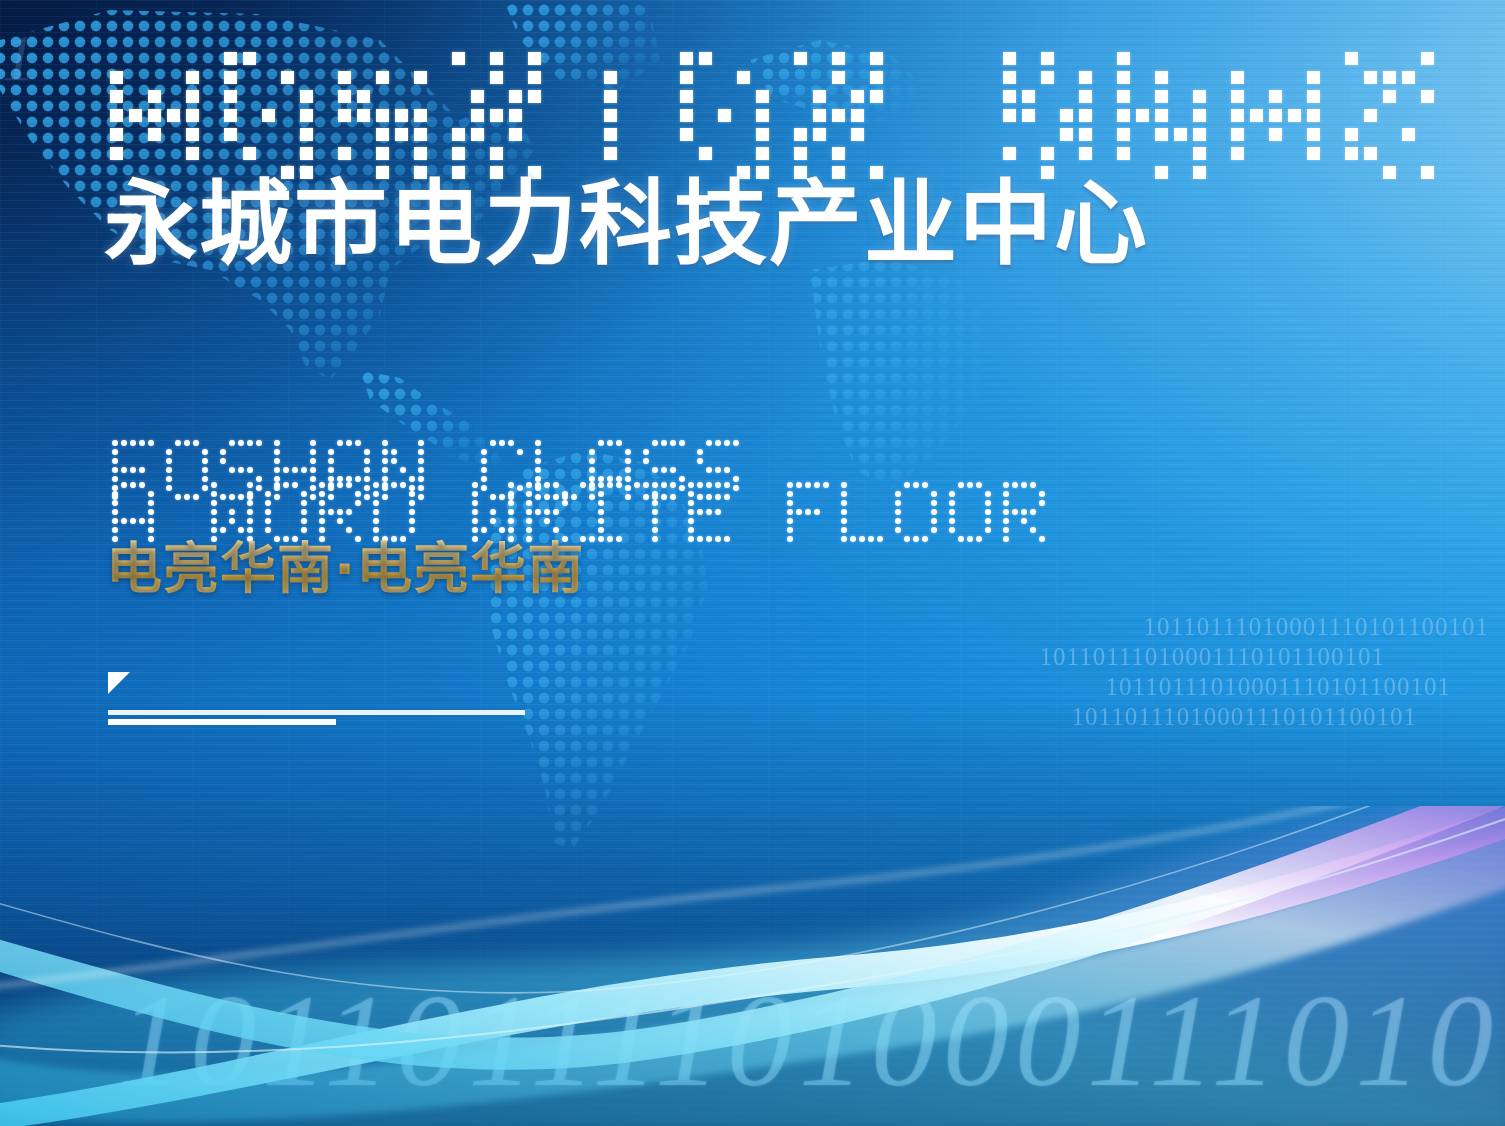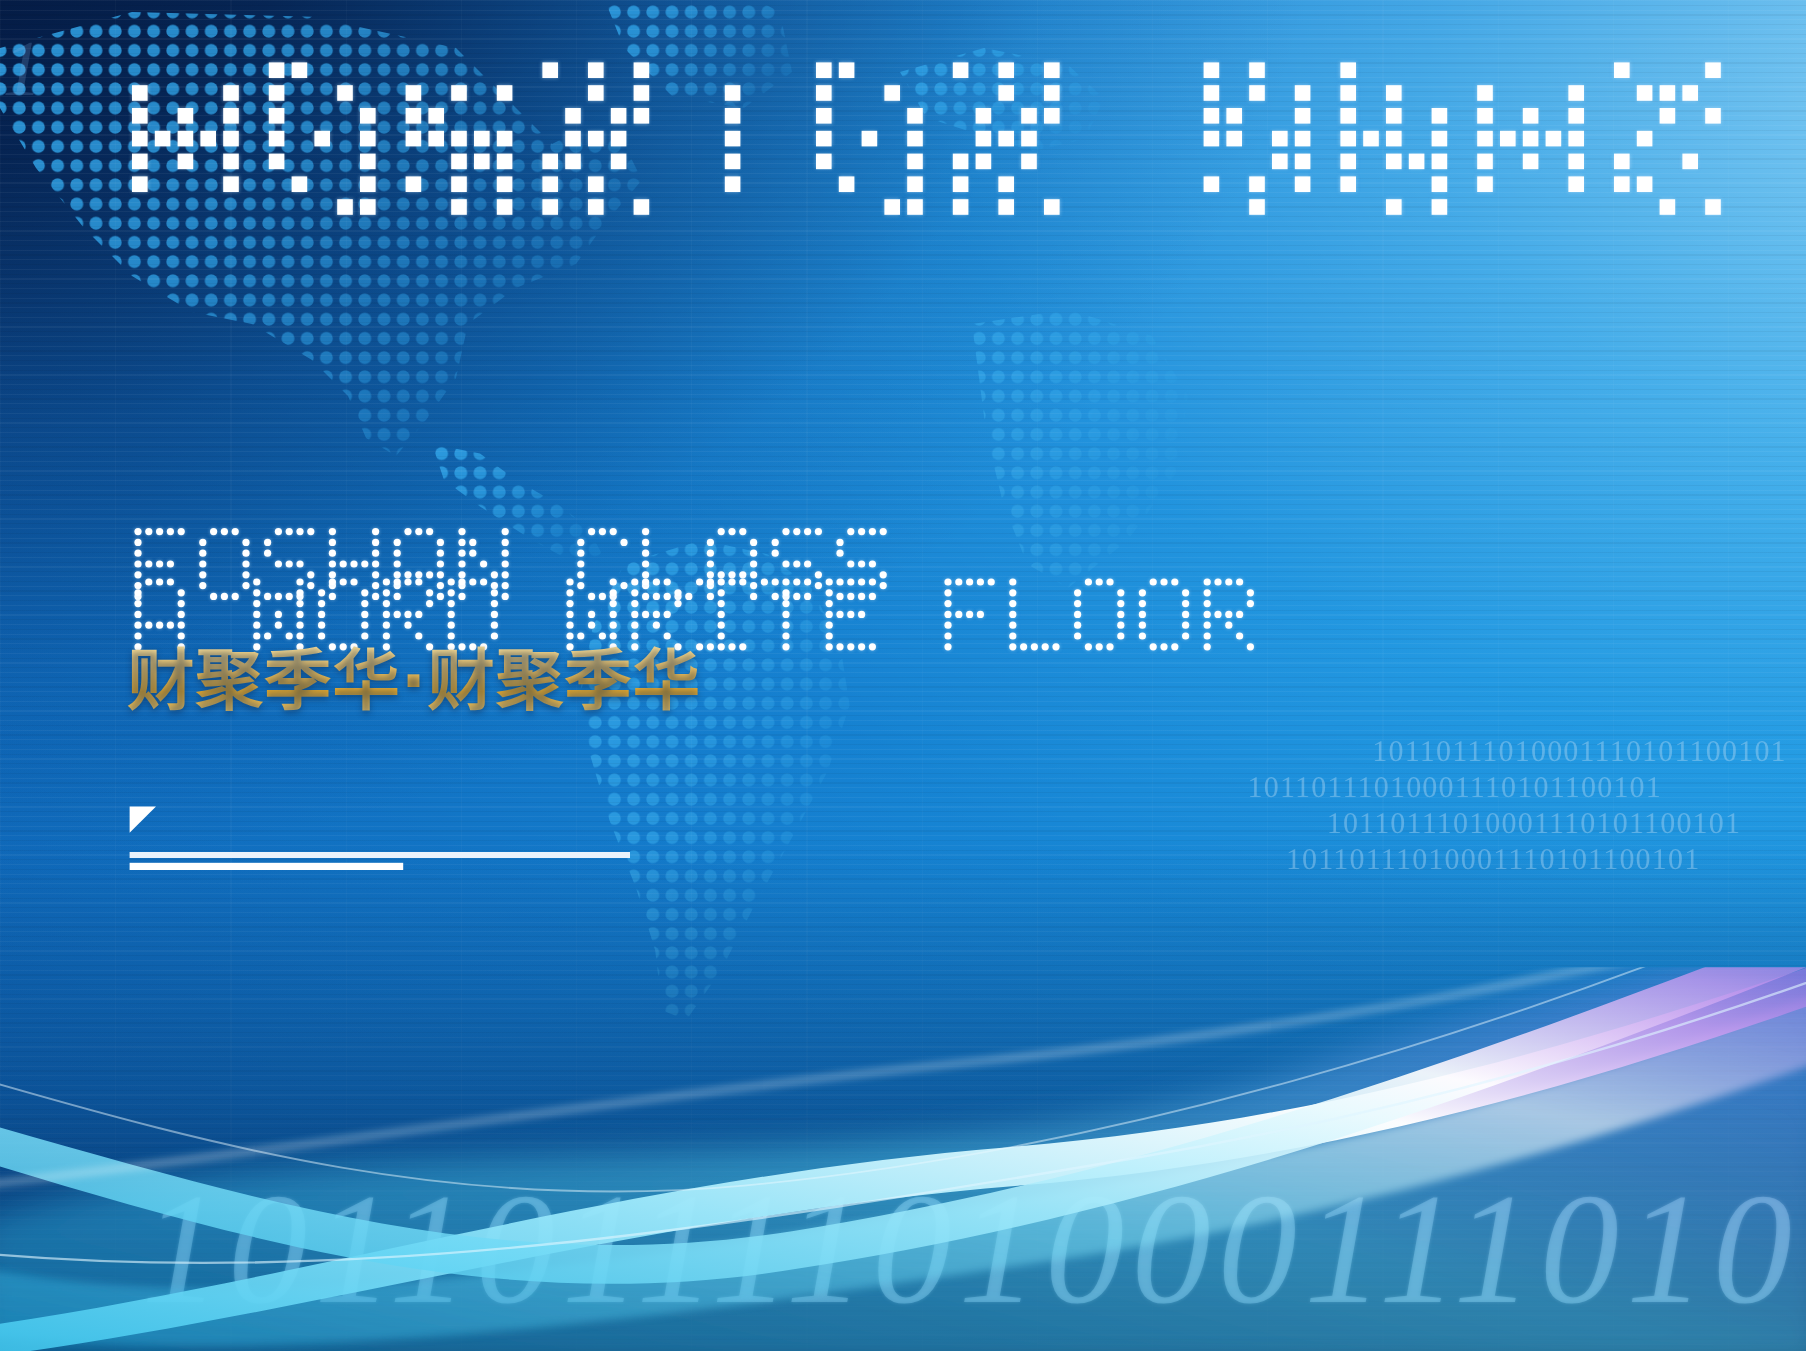--- a/index.html
+++ b/index.html
@@ -1861,22 +1861,23 @@
         <i class="px on" style="width: 6px; height: 6px; display: block; border-radius: 50%;"></i>
         <i class="px" style="width: 6px; height: 6px; display: block; border-radius: 50%;"></i>
         <i class="px on" style="width: 6px; height: 6px; display: block; border-radius: 50%;"></i>
         <i class="px" style="width: 6px; height: 6px; display: block; border-radius: 50%;"></i>
         <i class="px" style="width: 6px; height: 6px; display: block; border-radius: 50%;"></i>
         <i class="px" style="width: 6px; height: 6px; display: block; border-radius: 50%;"></i>
         <i class="px on" style="width: 6px; height: 6px; display: block; border-radius: 50%;"></i>
       </span>
     </div>
 
-
-  <div id="tagline">财聚季华·财聚季华</div>
+  <div class="headline" id="title-line1">永城市电力科技产业中心</div>
+
+  <div id="tagline">电亮华南·电亮华南</div>
 
   <div id="deco">
     <div class="tri"></div>
     <div class="rule-long"></div>
     <div class="rule-short"></div>
   </div>
 
 </div>
 
 </body></html>

